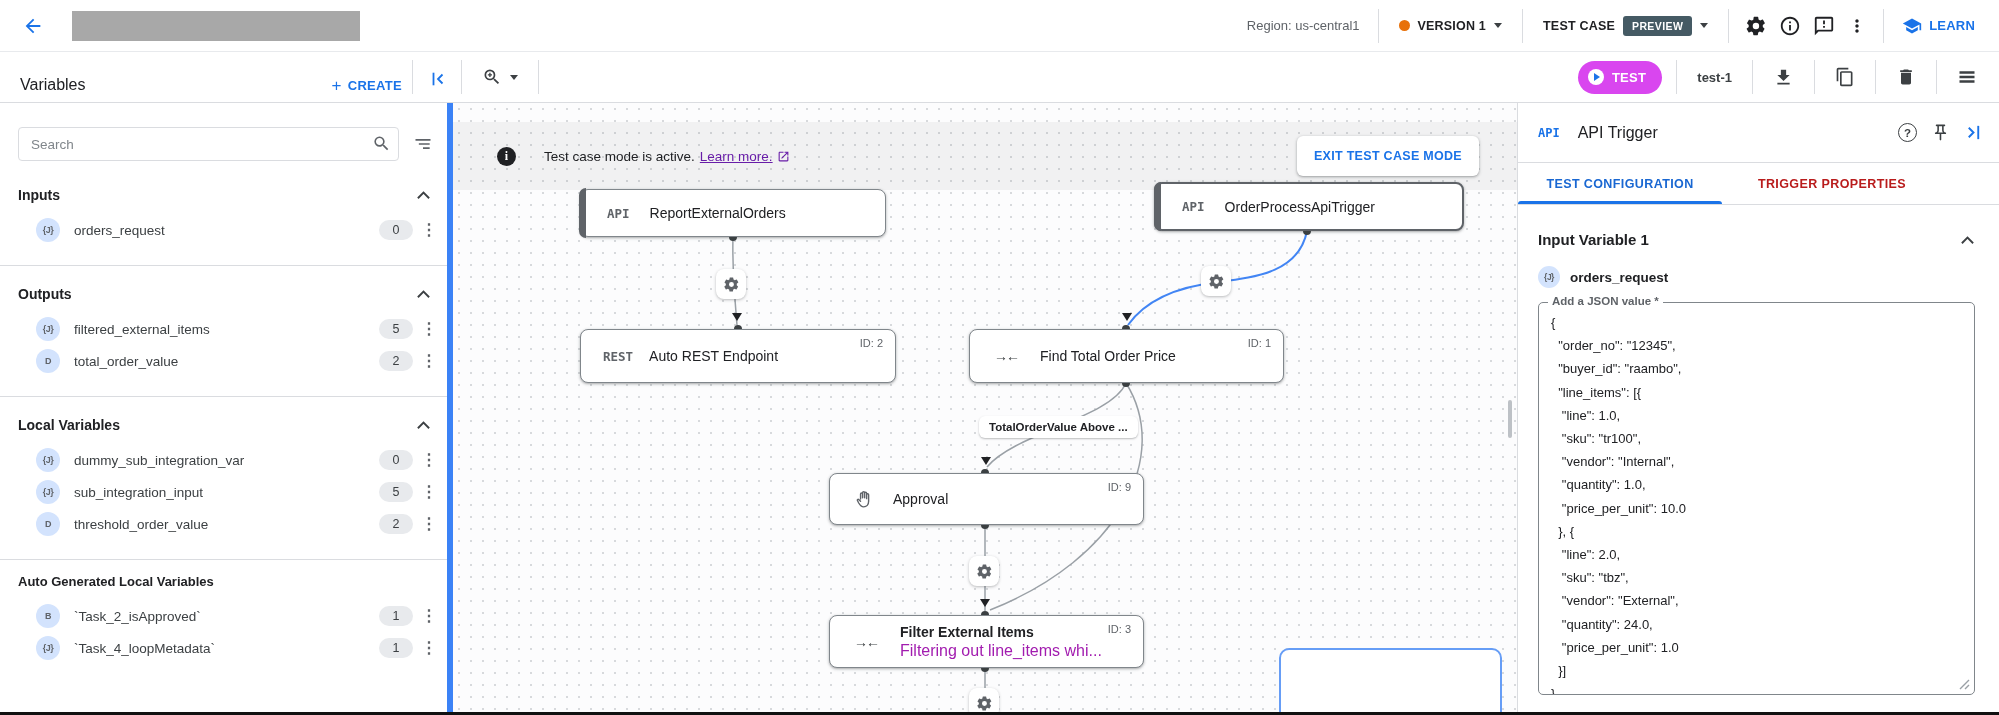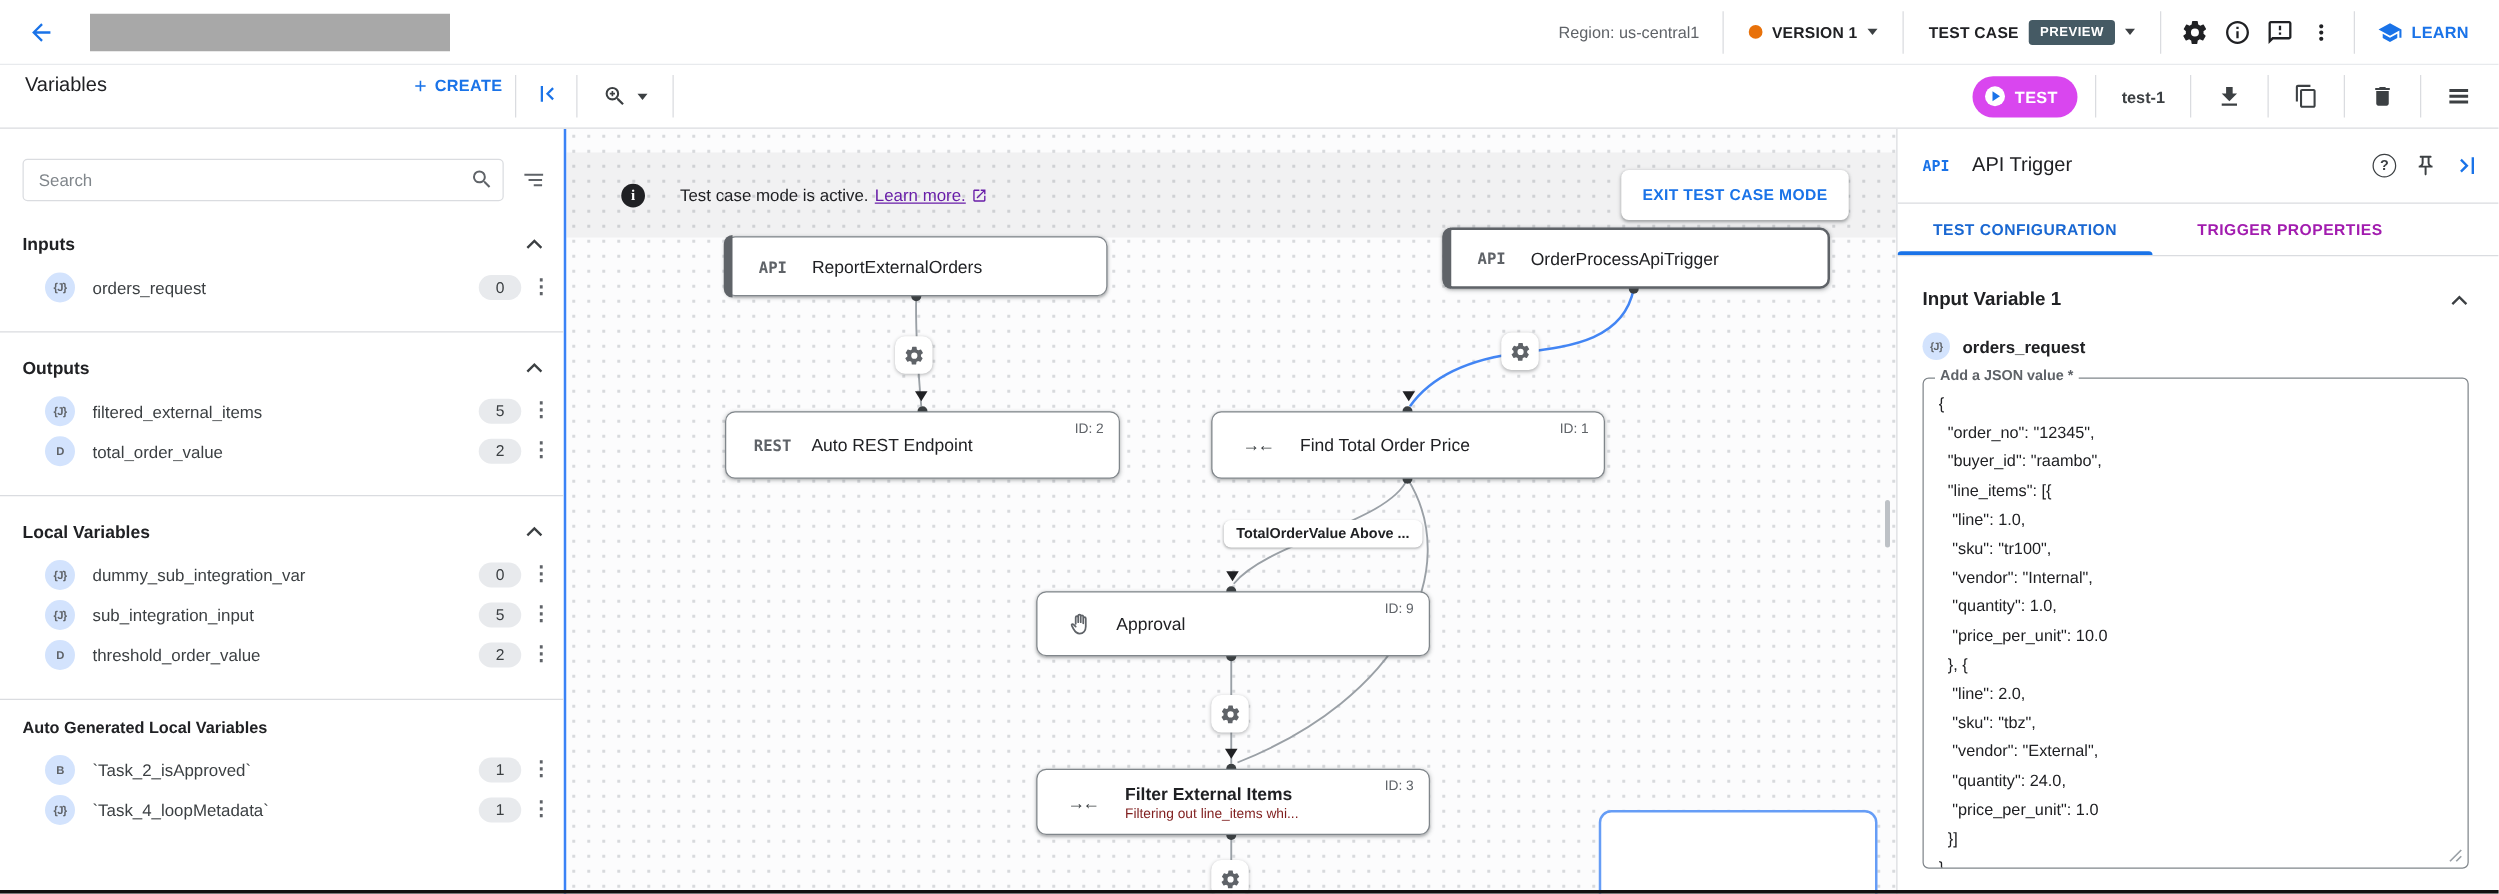--- a/index.html
+++ b/index.html
@@ -30,37 +30,37 @@
   .caret { width:0; height:0; border-left:4.5px solid transparent; border-right:4.5px solid transparent; border-top:5px solid #3c4043; }
   .learn { display:flex; align-items:center; gap:7px; cursor:pointer; padding:0 8px; }
   .learn-label { color:#1a73e8; font-size:13px; font-weight:bold; letter-spacing:.2px; }
 
   
   .toolbar {
     position:absolute; left:0; top:52px; right:0; height:51px;
     display:flex; align-items:center; background:#fff;
     border-bottom:1px solid #dadce0; z-index:25;
   }
-  .tb-left { width:453px; flex:none; display:flex; align-items:flex-start; padding-left:20px; }
+  .tb-left { width:453px; flex:none; display:flex; align-items:flex-end; padding-left:20px; }
   .tb-title { font-size:16px; color:#202124; }
   .create-btn { display:flex; align-items:center; gap:6px; color:#1a73e8; font-size:13px; font-weight:bold; letter-spacing:.3px; background:none; border:none; cursor:pointer; }
   .plus { font-size:17px; font-weight:normal; line-height:1; }
   .test-btn {
     display:flex; align-items:center; gap:8px; background:#d946ef; color:#fff;
     border:none; border-radius:17px; height:33px; padding:0 16px 0 10px;
     font-size:13px; font-weight:bold; letter-spacing:.3px; cursor:pointer;
   }
   .play-circle { width:16px; height:16px; border-radius:50%; background:#fff; display:flex; align-items:center; justify-content:center; }
   .play-tri { width:0; height:0; border-top:4px solid transparent; border-bottom:4px solid transparent; border-left:6px solid #1a73e8; margin-left:2px; }
   .test-name { font-size:13px; color:#3c4043; font-weight:bold; padding:0 6px; }
 
   
   .sidebar {
     position:absolute; left:0; top:103px; bottom:0; width:453px;
-    background:#fff; border-right:2px solid #3b82f6; overflow:hidden; z-index:10;
+    background:#fff; border-right:6px solid #3b82f6; overflow:hidden; z-index:10;
   }
   .search-row { display:flex; align-items:center; margin:24px 8px 0 18px; }
   .search-box { position:relative; flex:1; }
   .search-box input {
     width:100%; height:34px; border:1px solid #dadce0; border-radius:4px;
     padding:0 34px 0 12px; font-size:13.5px; color:#202124; outline:none;
     font-family:inherit;
   }
   .search-box input::placeholder { color:#80868b; }
   .search-ic { position:absolute; right:8px; top:7px; }
@@ -109,21 +109,21 @@
     position:absolute; background:#fff; border:1.5px solid #80868b; border-radius:8px;
     box-shadow:0 1px 2px rgba(60,64,67,.3),0 1px 3px 1px rgba(60,64,67,.12);
     display:flex; align-items:center; cursor:pointer;
   }
   .node.selected { border:2px solid #5f6368; }
   .accent { position:absolute; left:-2px; top:-2px; bottom:-2px; width:7px; background:#5f6368; border-radius:7px 0 0 7px; }
   .badge-mono { font-family:"DejaVu Sans Mono",monospace; font-weight:bold; color:#5f6368; font-size:12.5px; margin:0 20px 0 26px; flex:none; }
   .n-ic { margin:0 18px 0 24px; flex:none; display:flex; }
   .converge { font-size:14px; font-weight:bold; color:#3c4043; letter-spacing:-2px; padding-right:4px; }
   .ntitle { font-size:14px; color:#202124; white-space:nowrap; }
-  .nsub { font-size:11px; color:#7f1d1d; margin-top:2px; white-space:nowrap; }
+  .nsub { font-size:16px; color:#a21caf; margin-top:2px; white-space:nowrap; }
   .nid { position:absolute; top:7px; right:12px; font-size:11px; color:#5f6368; }
   .edge-label {
     position:absolute; background:#fff; border-radius:6px; padding:5px 10px;
     font-size:11.5px; font-weight:bold; color:#202124; white-space:nowrap;
     box-shadow:0 1px 2px rgba(60,64,67,.35); cursor:pointer;
   }
   .gear-chip {
     position:absolute; width:30px; height:30px; background:#fff; border-radius:8px;
     box-shadow:0 1px 3px rgba(60,64,67,.35); display:flex; align-items:center; justify-content:center; cursor:pointer;
   }
@@ -139,21 +139,21 @@
   .panel-badge { font-family:"DejaVu Sans Mono",monospace; font-weight:bold; color:#1a73e8; font-size:12px; margin-right:18px; }
   .panel-title { font-size:16px; color:#202124; flex:1; }
   .help-circle {
     width:19px; height:19px; border-radius:50%; border:1.7px solid #3c4043; color:#3c4043;
     font-size:11.5px; font-weight:bold; display:flex; align-items:center; justify-content:center;
   }
   .panel-header .icon-btn { margin-left:14px; }
   .tabs { position:relative; height:42px; display:flex; border-bottom:1px solid #dadce0; }
   .tab { flex:none; display:flex; align-items:center; justify-content:center; font-size:12.5px; font-weight:bold; letter-spacing:.4px; cursor:pointer; }
   .tab.active { color:#1967d2; width:204px; }
-  .tab.inactive { color:#a21caf; width:220px; }
+  .tab.inactive { color:#b91c1c; width:220px; }
   .tab-underline { position:absolute; left:0; bottom:0; width:204px; height:3px; background:#1a73e8; border-radius:3px 3px 0 0; }
   .panel-body { padding:20px 24px 0 20px; }
   .pv-head { display:flex; align-items:center; margin-top:6px; }
   .pv-title { font-size:15px; font-weight:bold; color:#202124; flex:1; }
   .pv-var { display:flex; align-items:center; margin-top:18px; }
   .pv-var .vtype { width:22px; height:22px; font-size:8.5px; }
   .pv-var-name { font-size:13.5px; font-weight:bold; color:#202124; margin-left:10px; }
   .json-field { position:relative; margin-top:14px; border:1px solid #80868b; border-radius:5px; height:393px; }
   .field-label {
     position:absolute; top:-8px; left:9px; background:#fff; padding:0 4px;

